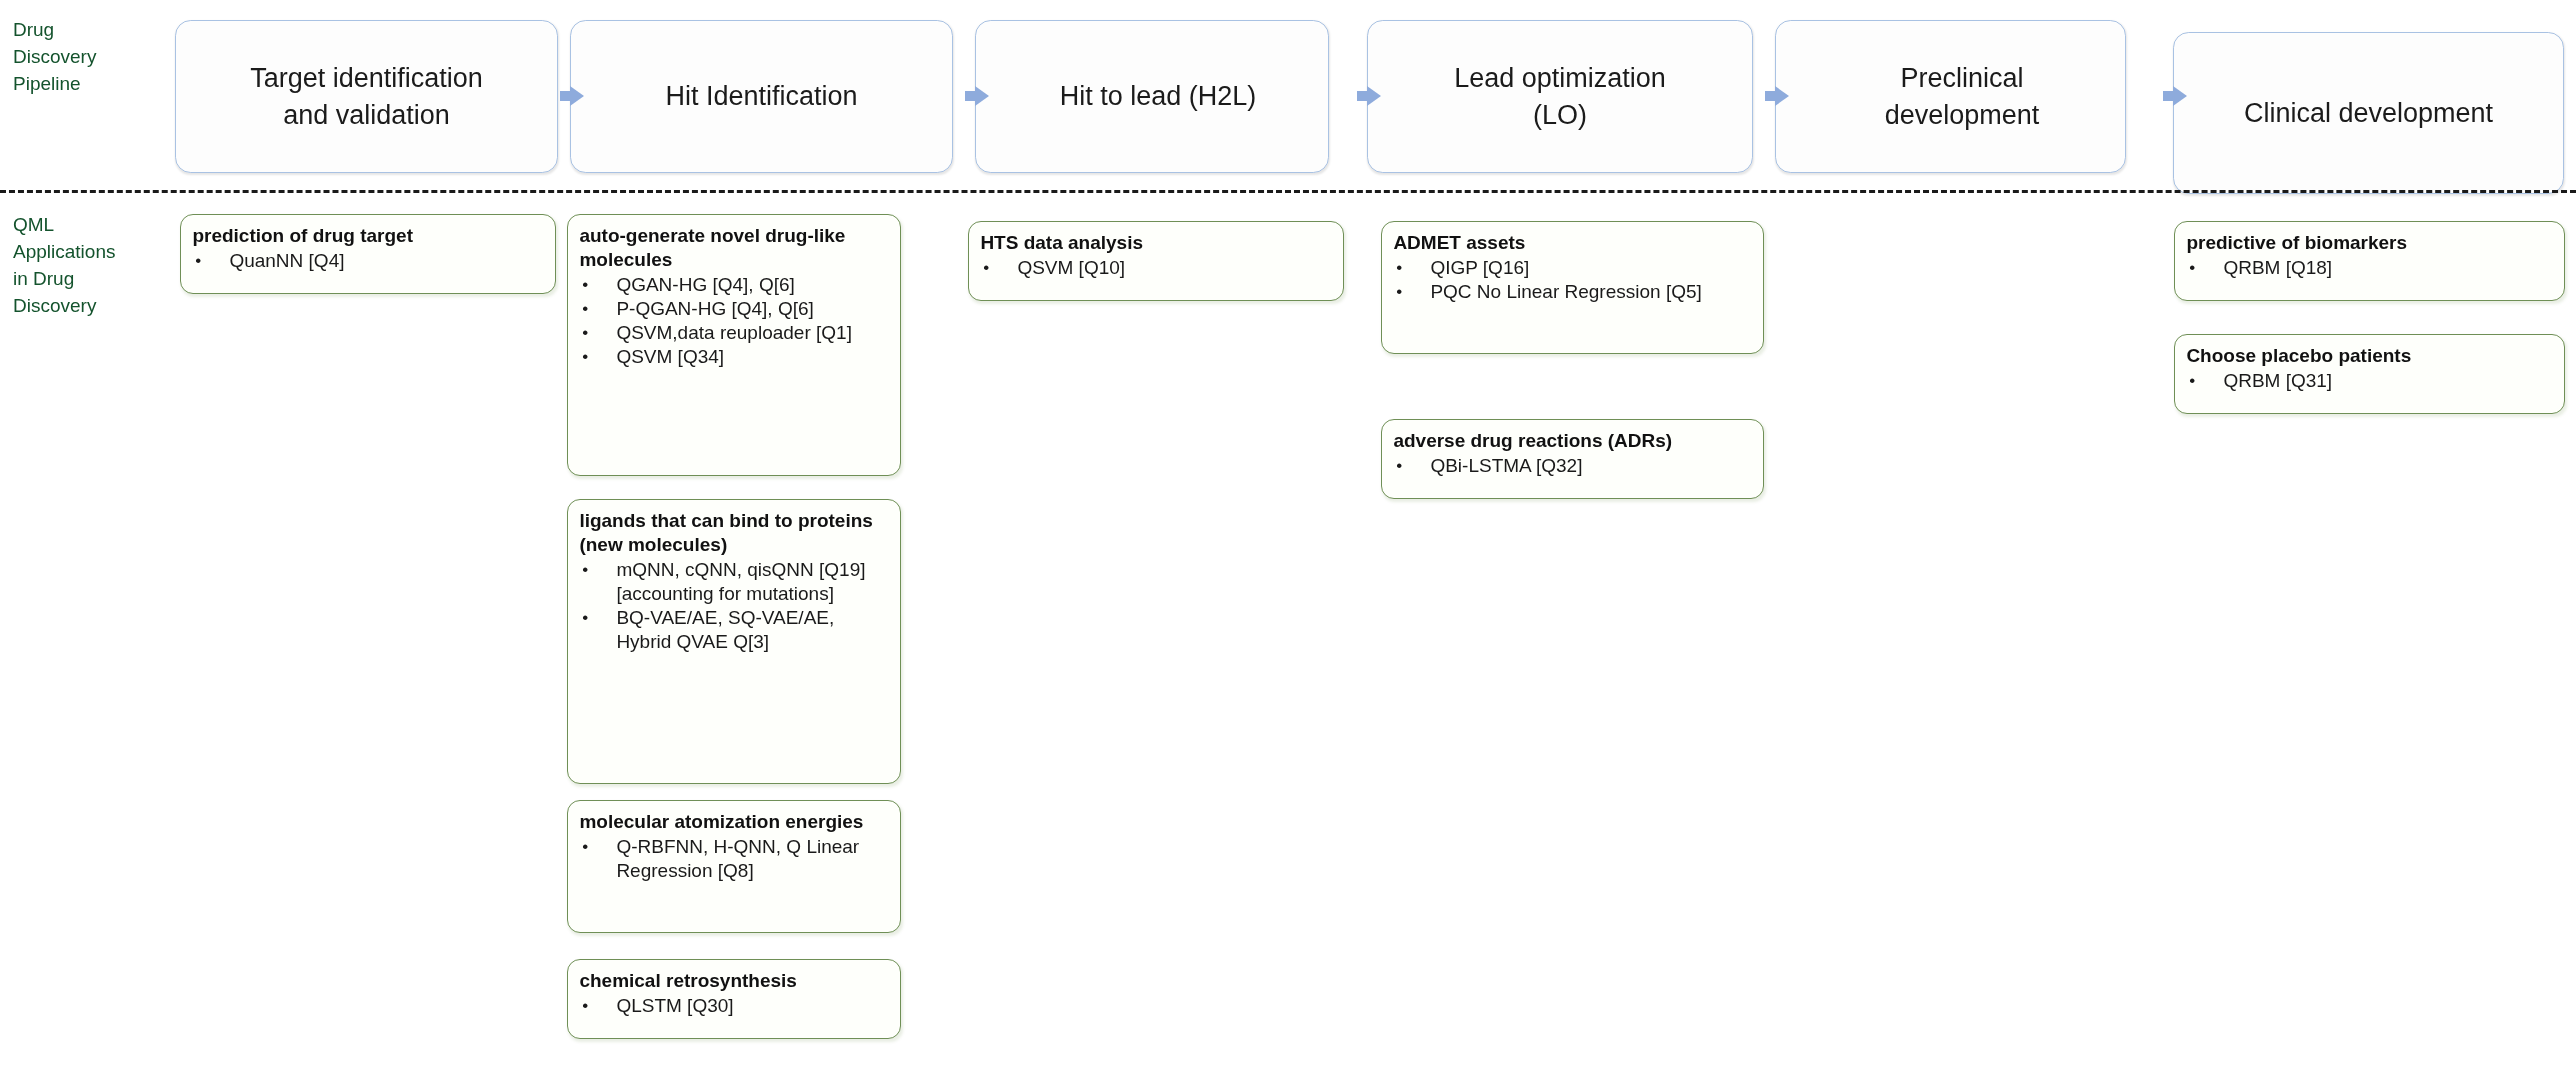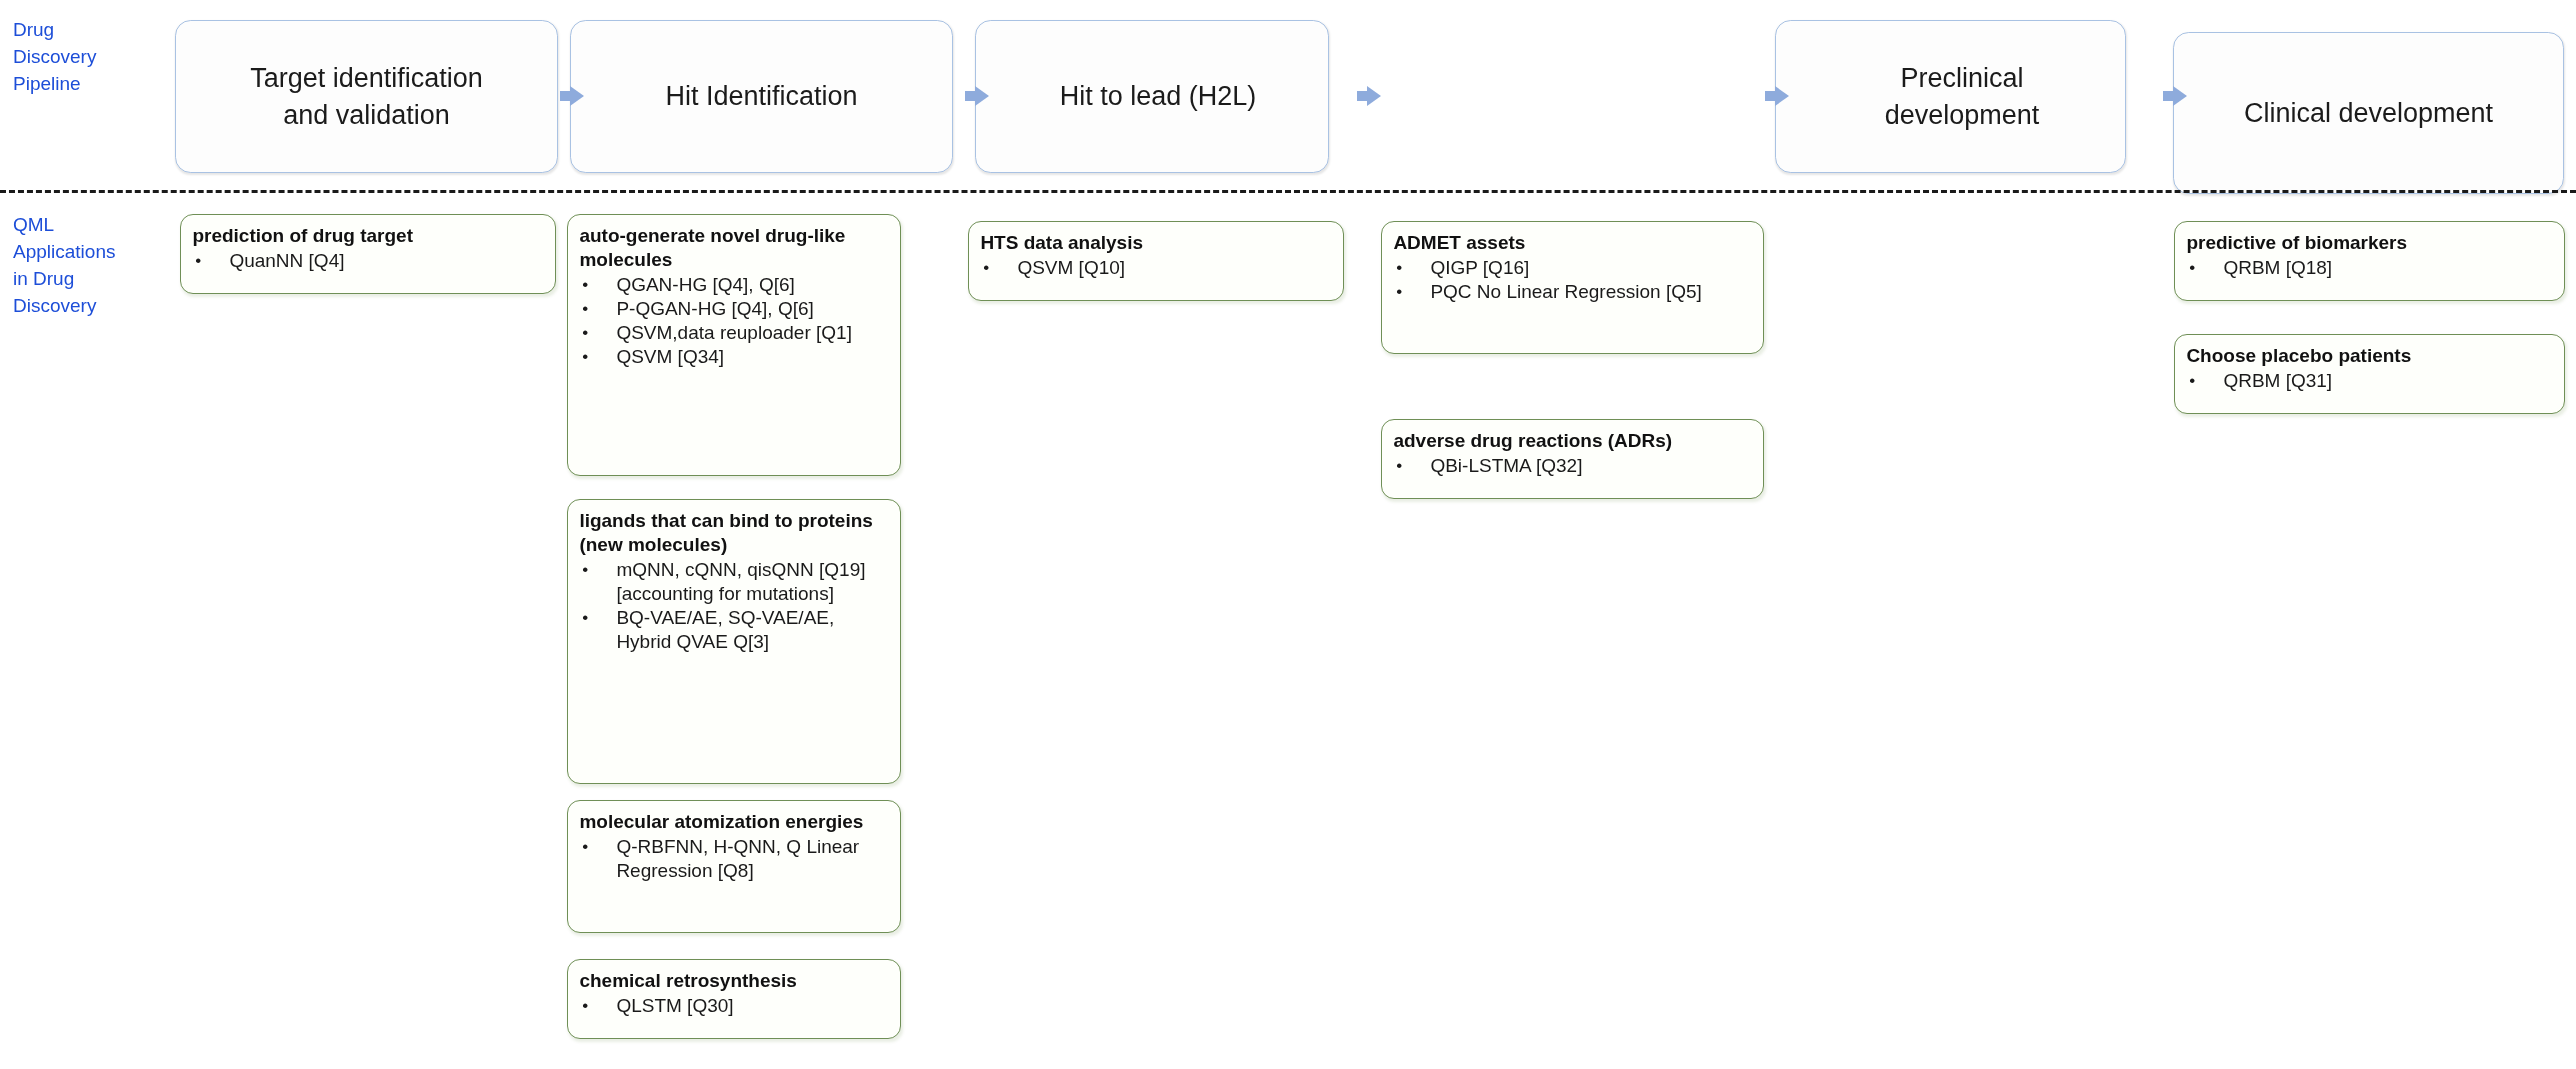--- a/index.html
+++ b/index.html
@@ -17,21 +17,21 @@
     height: 1070px;
     background: #ffffff;
     overflow: hidden;
   }
 
   
   .row-label {
     position: absolute;
     font-size: 19px;
     line-height: 27px;
-    color: #1d4ed8;
+    color: #14532d;
     white-space: pre-line;
   }
 
   
   .divider {
     position: absolute;
     left: 0;
     width: 2576px;
     height: 0;
     border-top: 3.6px dashed #1a1a1a;
@@ -131,20 +131,24 @@
   </div>
 
   <div class="pipe-box" style="left:570px; top:20px; width:383px; height:153px;">
     <span class="pipe-label">Hit Identification</span>
   </div>
 
   <div class="pipe-box" style="left:975px; top:20px; width:354px; height:153px;padding-left:25px;">
     <span class="pipe-label">Hit to lead (H2L)</span>
   </div>
 
+  <div class="pipe-box" style="left:1367px; top:20px; width:386px; height:153px;">
+    <span class="pipe-label">Lead optimization
+(LO)</span>
+  </div>
 
   <div class="pipe-box" style="left:1775px; top:20px; width:351px; height:153px;padding-left:36px;">
     <span class="pipe-label">Preclinical
 development</span>
   </div>
 
   <div class="pipe-box" style="left:2173px; top:32px; width:391px; height:162px;">
     <span class="pipe-label">Clinical development</span>
   </div>
 

